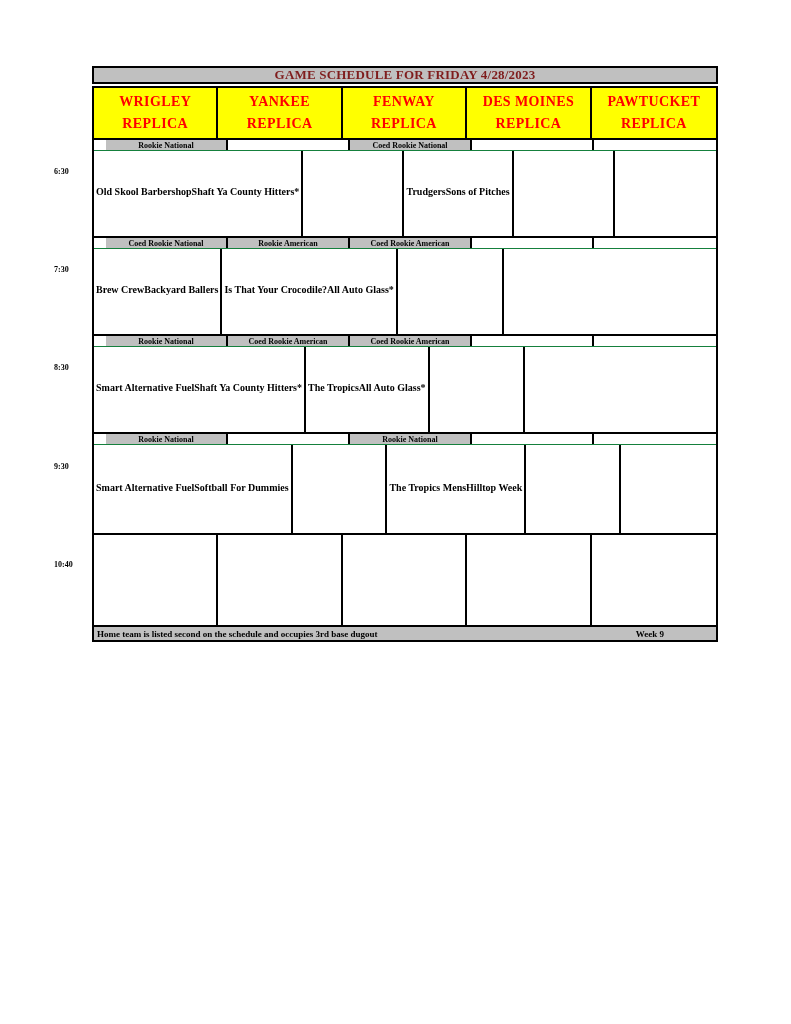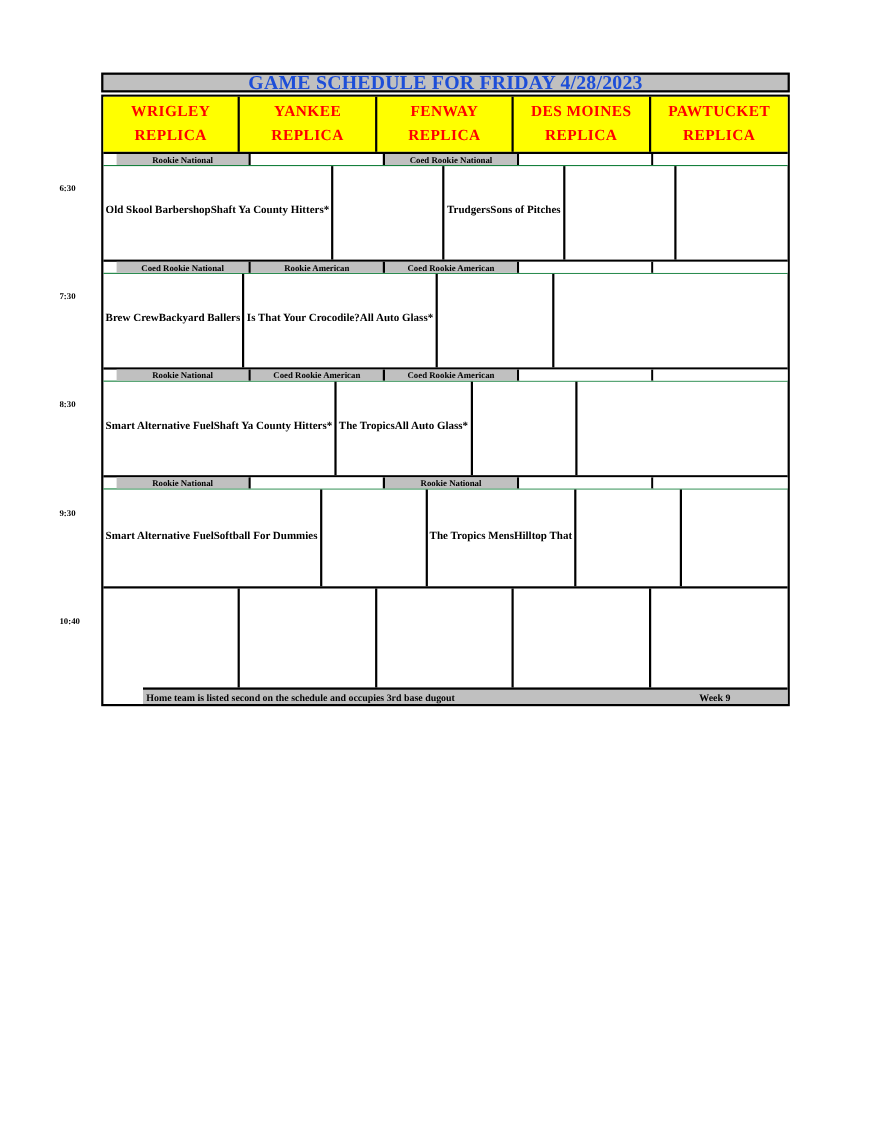--- a/index.html
+++ b/index.html
@@ -15,24 +15,24 @@
   .schedule-wrap {
     position: absolute;
     left: 92px; top: 66px;
     width: 626px;
   }
   .title-bar {
     height: 18px;
     background: #c0c0c0;
     border: 2px solid #000;
     display: flex; align-items: center; justify-content: center;
-    font-weight: bold; font-size: 18px;
+    font-weight: bold; font-size: 13px;
     letter-spacing: 0.2px;
     margin-bottom: 2px;
-    color: #1d4ed8;
+    color: #7f1d1d;
   }
   .schedule-box { border: 2px solid #000; background: #fff; }
   .grid5 { display: grid; grid-template-columns: repeat(5, 1fr); }
   .grid5 > div { border-right: 2px solid #000; }
   .grid5 > div:last-child { border-right: none; }
 
   .header-row { height: 50px; background: #ffff00; }
   .hcell {
     display: flex; flex-direction: column;
     justify-content: space-evenly; align-items: center;
@@ -60,21 +60,20 @@
     font-size: 10px; font-weight: bold; color: #000;
     white-space: nowrap; text-align: center; min-height: 12px;
   }
 
   .footer-row {
     height: 15px; background: #c0c0c0;
     border-top: 2px solid #000;
     display: flex; align-items: center; justify-content: space-between;
     font-size: 9px; font-weight: bold; color: #000;
     padding: 0 52px 0 3px;
-    margin-left: 36px;
   }
 
   .time-label {
     position: absolute;
     left: 54px; width: 32px;
     font-size: 8px; font-weight: bold; color: #000;
   }
   .t0 { top: 167px; }
   .t1 { top: 265px; }
   .t2 { top: 363px; }
@@ -214,21 +213,21 @@
         <div class="game-cell">
           <div class="team">Smart Alternative Fuel</div>
           <div class="team">Softball For Dummies</div>
         </div>
         <div class="game-cell">
           <div class="team"></div>
           <div class="team"></div>
         </div>
         <div class="game-cell">
           <div class="team">The Tropics Mens</div>
-          <div class="team">Hilltop That</div>
+          <div class="team">Hilltop Week</div>
         </div>
         <div class="game-cell">
           <div class="team"></div>
           <div class="team"></div>
         </div>
         <div class="game-cell">
           <div class="team"></div>
           <div class="team"></div>
         </div>
       </div>

